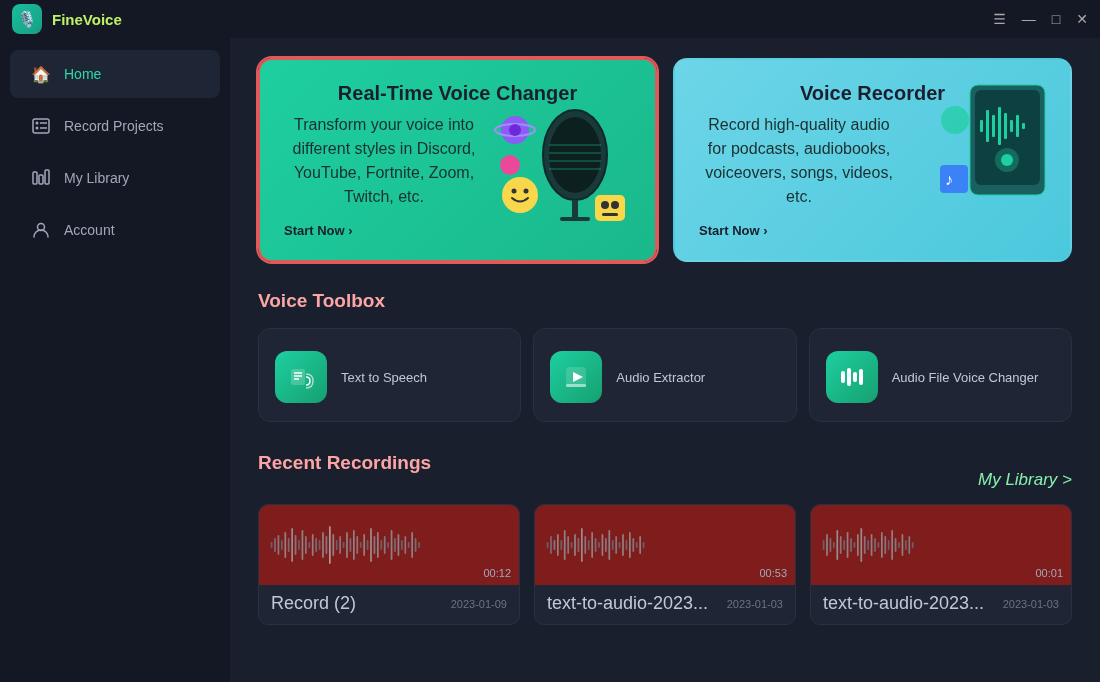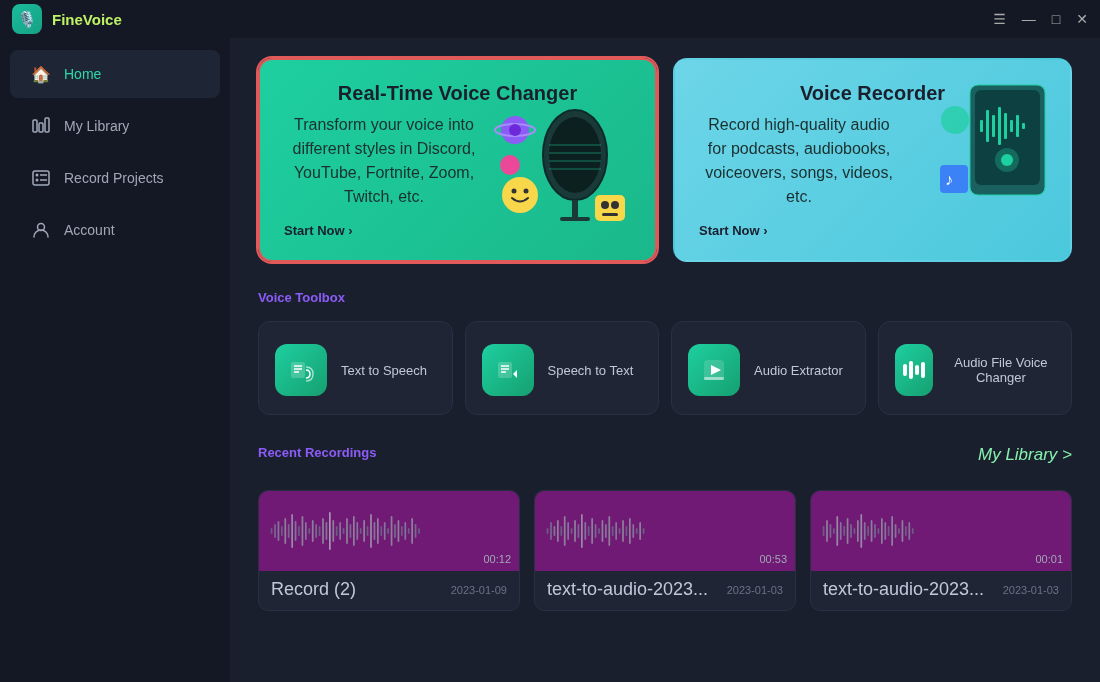--- a/index.html
+++ b/index.html
@@ -163,23 +163,23 @@
     .mic-illustration {
       position: absolute;
       right: 10px;
       top: 5px;
       width: 180px;
       height: 165px;
     }
 
     
     .section-title {
-      font-size: 13px;
+      font-size: 19px;
       font-weight: 600;
-      color: #8b5cf6;
+      color: #fca5a5;
       margin-bottom: 16px;
     }
 
     .toolbox-grid {
       display: flex;
       gap: 12px;
       margin-bottom: 30px;
     }
 
     .tool-card {
@@ -214,21 +214,21 @@
     .tool-label {
       font-size: 13px;
       color: #c0c8d8;
       text-align: center;
     }
 
     
     .recent-header {
       display: flex;
       justify-content: space-between;
-      align-items: flex-start;
+      align-items: flex-end;
       margin-bottom: 14px;
     }
 
     .my-library-link {
       font-size: 17px;
       color: #86efac;
       cursor: pointer;
       font-style: italic;
     }
 
@@ -241,21 +241,21 @@
       flex: 1;
       background: #202535;
       border-radius: 10px;
       overflow: hidden;
       border: 1px solid #2a2f42;
       cursor: pointer;
     }
 
     .waveform-area {
       height: 80px;
-      background: #701a75;
+      background: #7f1d1d;
       position: relative;
       display: flex;
       align-items: center;
       padding: 0 10px;
       overflow: hidden;
     }
 
     .waveform-svg {
       width: 100%;
       height: 50px;
@@ -305,38 +305,38 @@
 <div class="main-layout">
 
   <div class="sidebar">
     <div class="nav-item active">
       <div class="nav-icon">🏠</div>
       <span>Home</span>
     </div>
     <div class="nav-item">
       <div class="nav-icon">
         <svg width="18" height="18" viewBox="0 0 18 18" fill="none">
-          <rect x="1" y="3" width="4" height="12" rx="1" stroke="#a0a8b8" stroke-width="1.5"></rect>
-          <rect x="7" y="6" width="4" height="9" rx="1" stroke="#a0a8b8" stroke-width="1.5"></rect>
-          <rect x="13" y="1" width="4" height="14" rx="1" stroke="#a0a8b8" stroke-width="1.5"></rect>
-        </svg>
-      </div>
-      <span>My Library</span>
-    </div>
-    <div class="nav-item">
-      <div class="nav-icon">
-        <svg width="18" height="18" viewBox="0 0 18 18" fill="none">
           <rect x="1" y="2" width="16" height="14" rx="2" stroke="#a0a8b8" stroke-width="1.5"></rect>
           <circle cx="5" cy="6" r="1.5" fill="#a0a8b8"></circle>
           <line x1="8" y1="6" x2="15" y2="6" stroke="#a0a8b8" stroke-width="1.5"></line>
           <circle cx="5" cy="11" r="1.5" fill="#a0a8b8"></circle>
           <line x1="8" y1="11" x2="15" y2="11" stroke="#a0a8b8" stroke-width="1.5"></line>
         </svg>
       </div>
       <span>Record Projects</span>
+    </div>
+    <div class="nav-item">
+      <div class="nav-icon">
+        <svg width="18" height="18" viewBox="0 0 18 18" fill="none">
+          <rect x="1" y="3" width="4" height="12" rx="1" stroke="#a0a8b8" stroke-width="1.5"></rect>
+          <rect x="7" y="6" width="4" height="9" rx="1" stroke="#a0a8b8" stroke-width="1.5"></rect>
+          <rect x="13" y="1" width="4" height="14" rx="1" stroke="#a0a8b8" stroke-width="1.5"></rect>
+        </svg>
+      </div>
+      <span>My Library</span>
     </div>
     <div class="nav-item">
       <div class="nav-icon">
         <svg width="18" height="18" viewBox="0 0 18 18" fill="none">
           <circle cx="9" cy="6" r="3.5" stroke="#a0a8b8" stroke-width="1.5"></circle>
           <path d="M2 16c0-3.866 3.134-7 7-7s7 3.134 7 7" stroke="#a0a8b8" stroke-width="1.5" stroke-linecap="round"></path>
         </svg>
       </div>
       <span>Account</span>
     </div>
@@ -428,32 +428,20 @@
             <line x1="7" y1="10" x2="15" y2="10" stroke="white" stroke-width="1.5"></line>
             <line x1="7" y1="13" x2="15" y2="13" stroke="white" stroke-width="1.5"></line>
             <line x1="7" y1="16" x2="12" y2="16" stroke="white" stroke-width="1.5"></line>
             <path d="M19 14 Q23 14 23 18 Q23 22 19 22" stroke="white" stroke-width="1.5" fill="none"></path>
             <path d="M19 11 Q26 11 26 18 Q26 25 19 25" stroke="white" stroke-width="1.5" fill="none" opacity="0.6"></path>
           </svg>
         </div>
         <span class="tool-label">Text to Speech</span>
       </div>
 
-      <div class="tool-card">
-        <div class="tool-icon stt">
-          <svg width="28" height="28" viewBox="0 0 28 28" fill="none">
-            <rect x="4" y="6" width="14" height="16" rx="2" fill="rgba(255,255,255,0.2)"></rect>
-            <line x1="7" y1="10" x2="15" y2="10" stroke="white" stroke-width="1.5"></line>
-            <line x1="7" y1="13" x2="15" y2="13" stroke="white" stroke-width="1.5"></line>
-            <line x1="7" y1="16" x2="12" y2="16" stroke="white" stroke-width="1.5"></line>
-            <path d="M19 18 L23 14 L23 22 Z" fill="white"></path>
-          </svg>
-        </div>
-        <span class="tool-label">Speech to Text</span>
-      </div>
 
       <div class="tool-card">
         <div class="tool-icon ae">
           <svg width="28" height="28" viewBox="0 0 28 28" fill="none">
             <rect x="4" y="4" width="20" height="20" rx="4" fill="rgba(255,255,255,0.15)"></rect>
             <polygon points="11,9 21,14 11,19" fill="white"></polygon>
             <rect x="4" y="21" width="20" height="3" rx="1" fill="rgba(255,255,255,0.5)"></rect>
           </svg>
         </div>
         <span class="tool-label">Audio Extractor</span>

